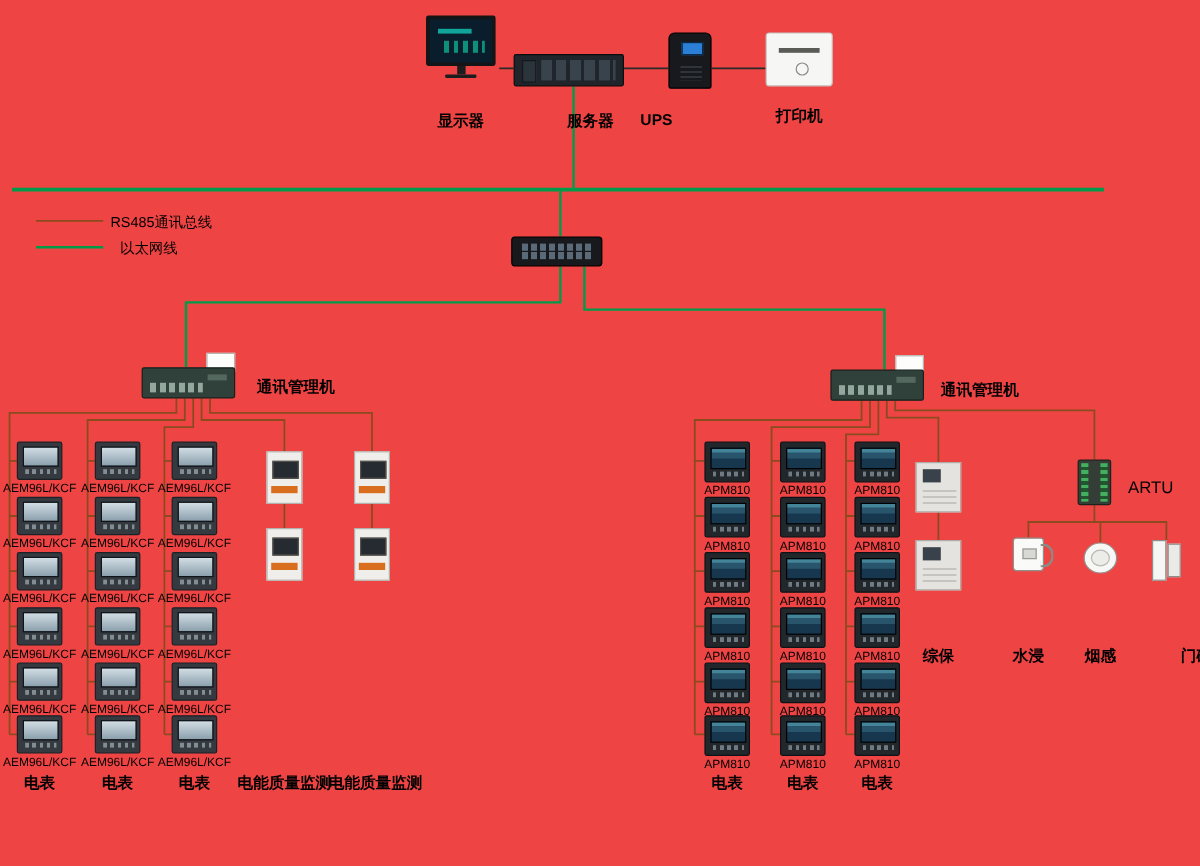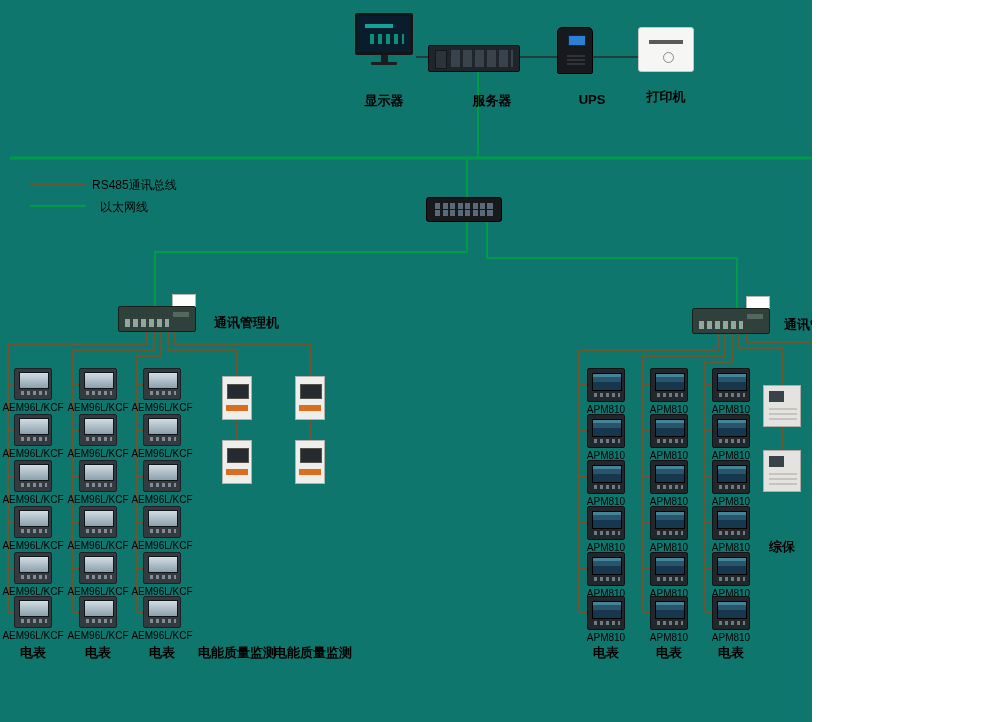--- a/index.html
+++ b/index.html
@@ -1,17 +1,17 @@
 <!DOCTYPE html>
 <html><head>
 <meta charset="utf-8">
 <style>
   *{margin:0;padding:0;box-sizing:border-box}
   html,body{background:#fff}
-  .canvas{position:relative;width:812px;height:722px;background:#0f766e;overflow:hidden;
+  .canvas{position:relative;width:1000px;height:722px;background:#ef4444;overflow:hidden;
           font-family:"Liberation Sans","DejaVu Sans",sans-serif;color:#000}
   svg.wires{position:absolute;left:0;top:0}
 
   
   .tlbl{position:absolute;transform:translateX(-50%);font-size:13px;font-weight:bold;white-space:nowrap}
   .nlbl{position:absolute;font-size:13px;font-weight:bold;white-space:nowrap}
   .leg{position:absolute;font-size:12px;white-space:nowrap}
   .grp{position:absolute;transform:translateX(-50%);font-size:13px;font-weight:bold;white-space:nowrap}
   .slbl{position:absolute;font-size:14px;white-space:nowrap}
 
@@ -122,21 +122,21 @@
     <div class="monscreen"></div>
     <div class="monstand"></div>
     <div class="monbase"></div>
   </div>
   <div class="serverbox" style="left:428px;top:45px"></div>
   <div class="upsbox" style="left:557px;top:27px"></div>
   <div class="printerbox" style="left:638px;top:27px"></div>
 
   <div class="tlbl" style="left:384px;top:92px">显示器</div>
   <div class="tlbl" style="left:492px;top:92px">服务器</div>
-  <div class="tlbl" style="left:592px;top:92px">UPS</div>
+  <div class="tlbl" style="left:547px;top:92px">UPS</div>
   <div class="tlbl" style="left:666px;top:88px">打印机</div>
 
   <div class="leg" style="left:92px;top:177px">RS485通讯总线</div>
   <div class="leg" style="left:100px;top:199px">以太网线</div>
 
   <div class="switchbox" style="left:426px;top:197px"></div>
 
   <div class="paper" style="left:172px;top:294px"></div>
   <div class="mgr" style="left:118px;top:306px"></div>
   <div class="nlbl" style="left:214px;top:314px">通讯管理机</div>

